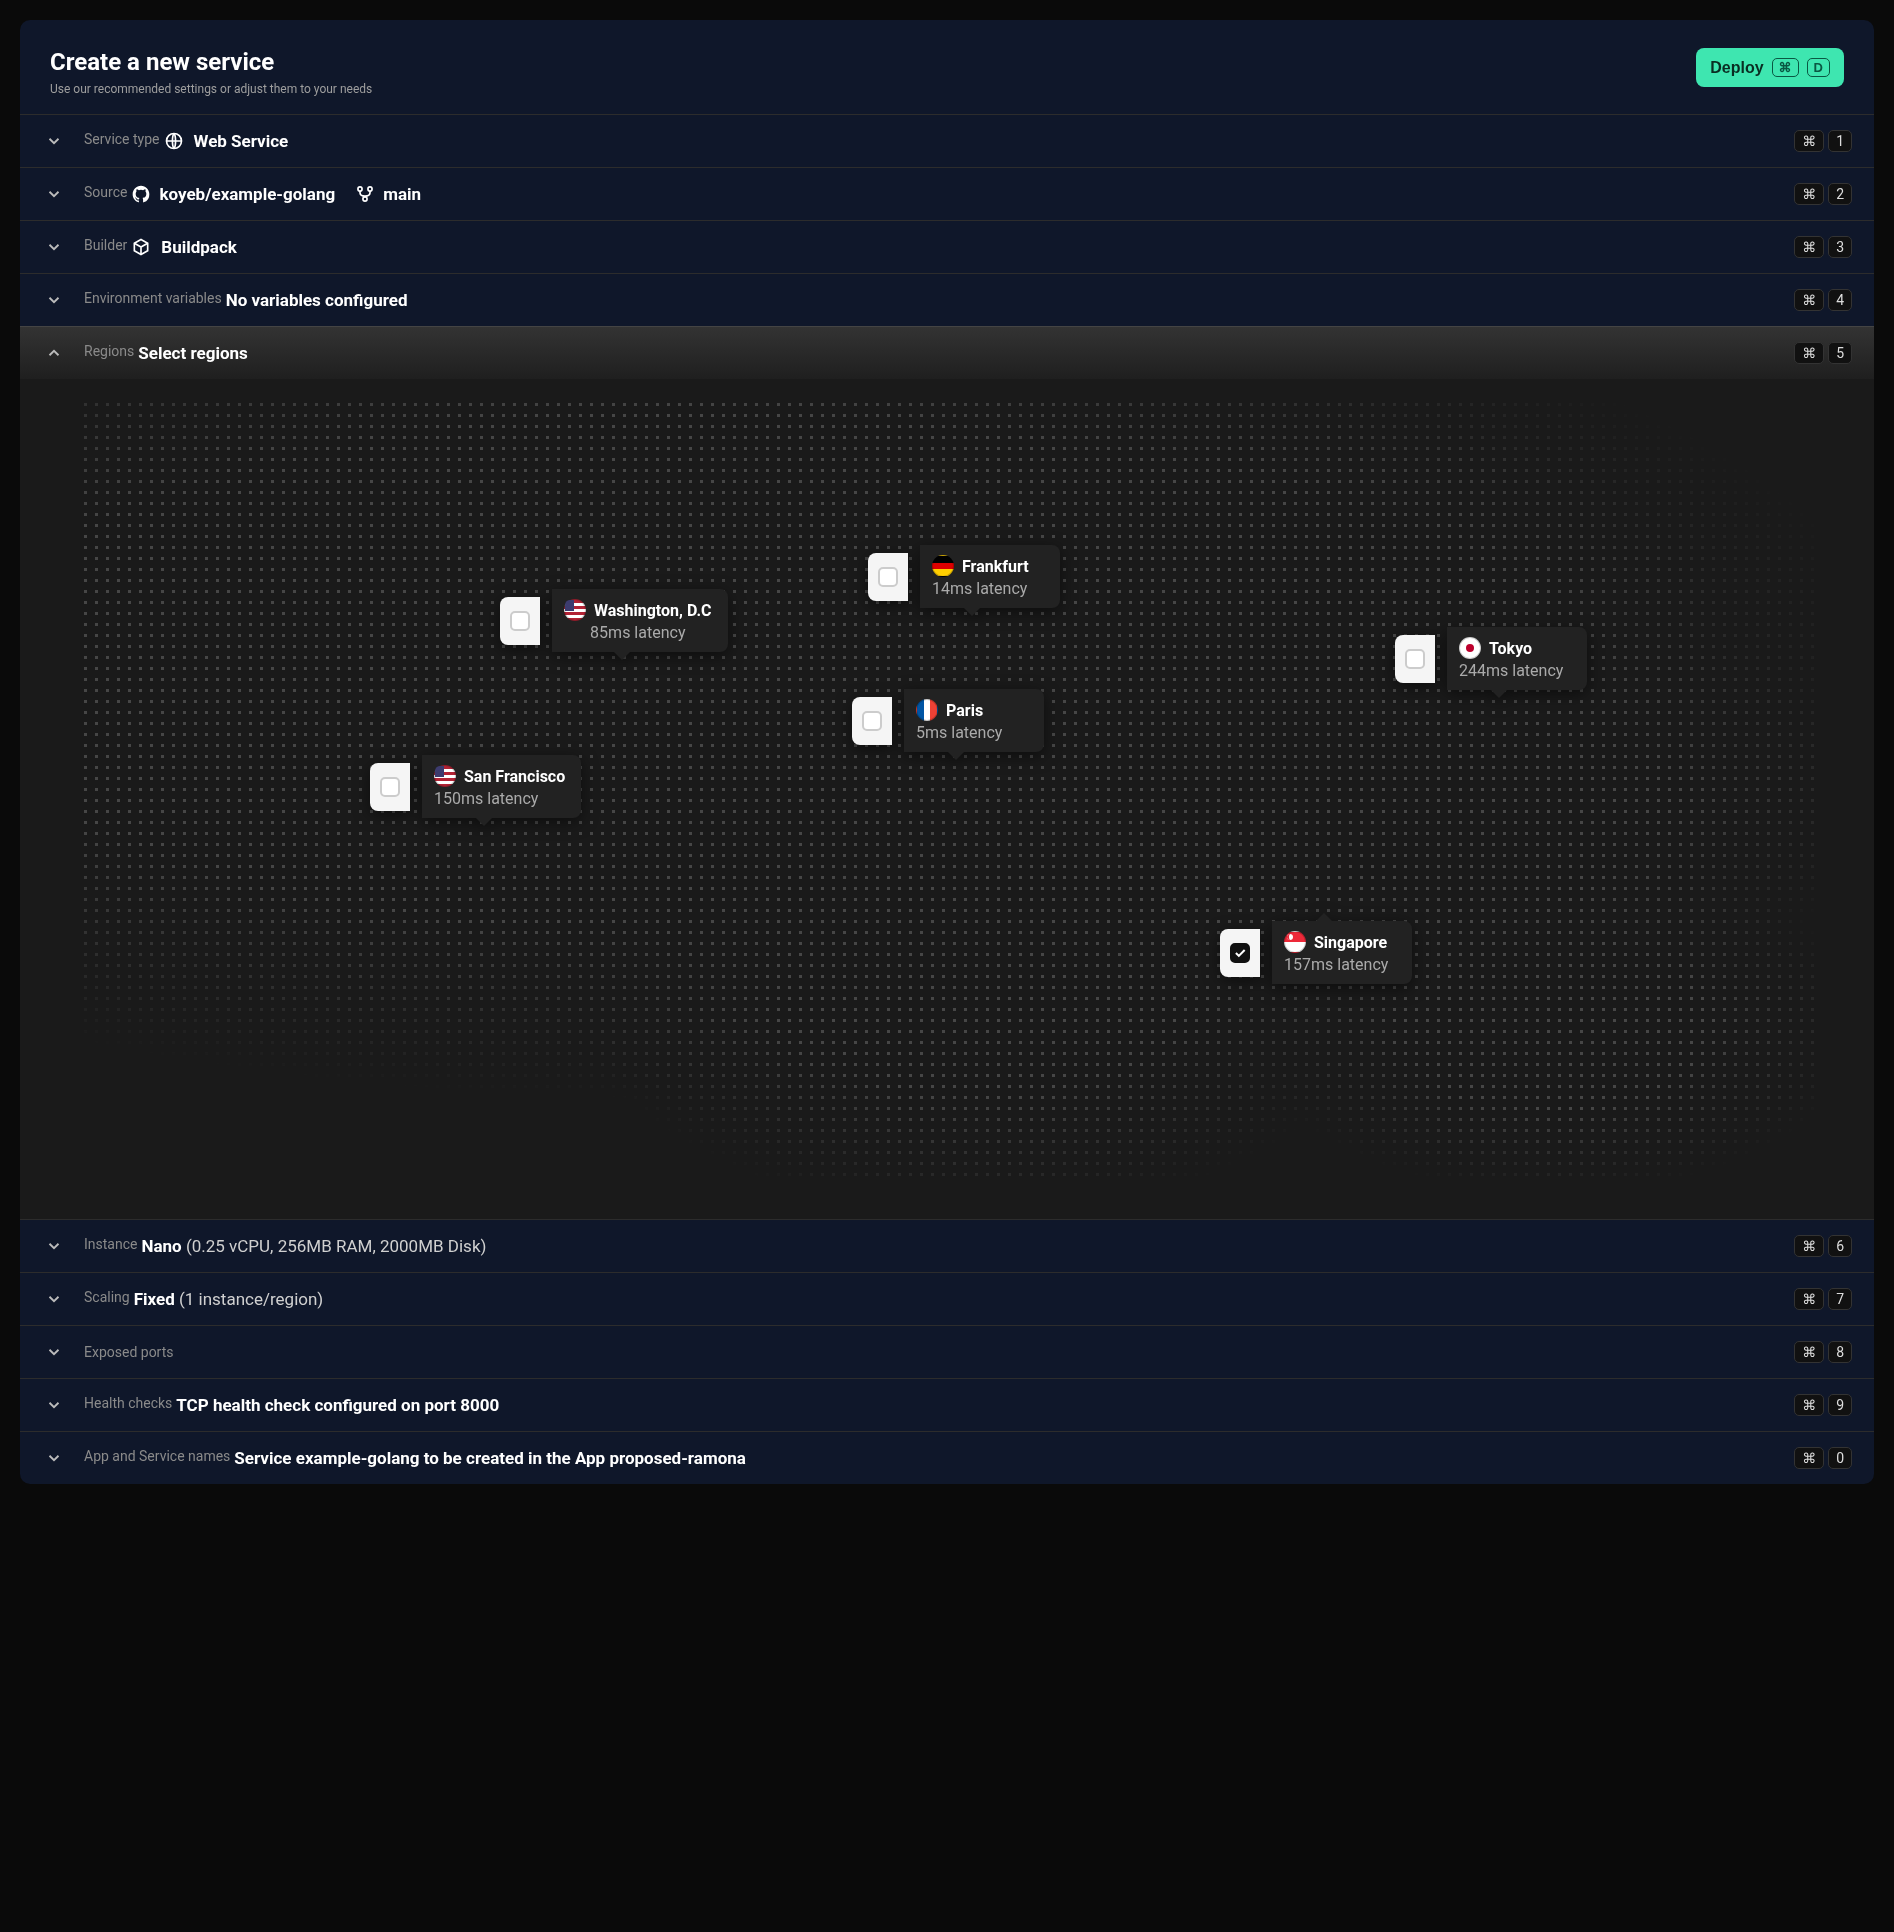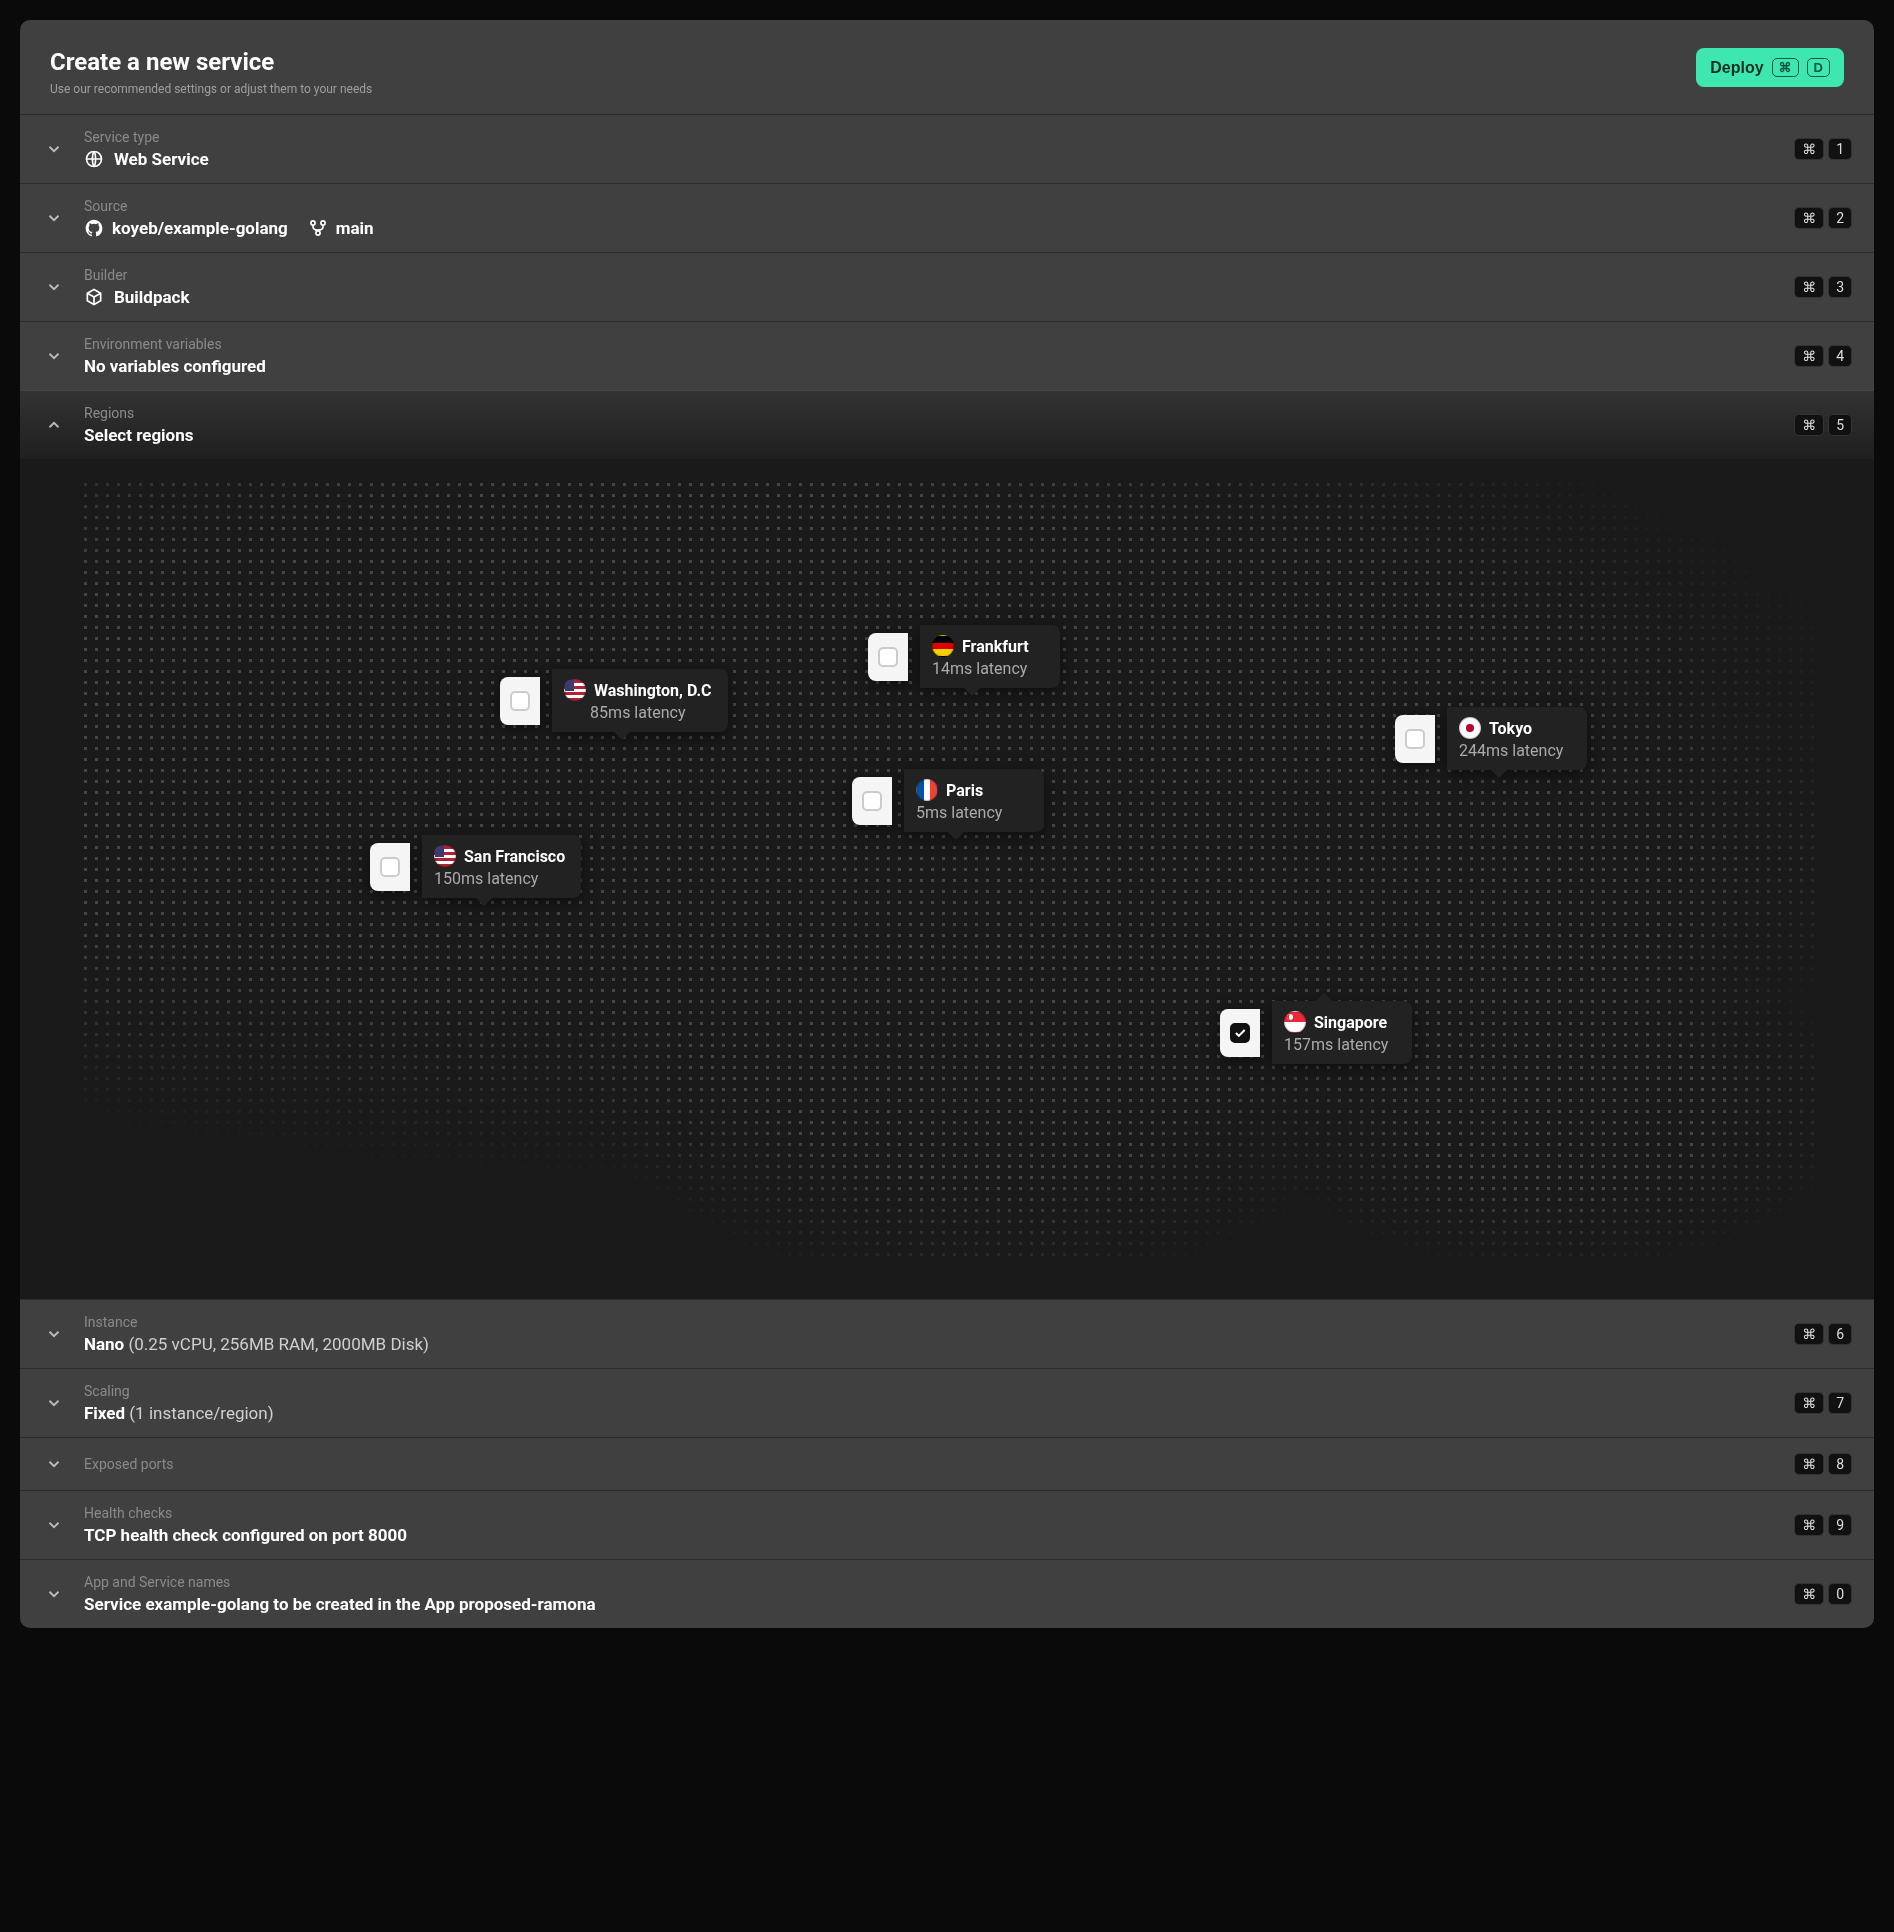--- a/index.html
+++ b/index.html
@@ -3,21 +3,21 @@
 <meta charset="utf-8">
 <style>
   * { box-sizing: border-box; margin: 0; padding: 0; }
   body {
     background: #0a0a0a;
     font-family: -apple-system, BlinkMacSystemFont, "Segoe UI", Roboto, sans-serif;
     color: #e5e5e5;
     padding: 20px;
   }
   .card {
-    background: #404040;
+    background: #0f172a;
     border-radius: 10px;
     overflow: hidden;
     max-width: 1920px;
     margin: 0 auto;
   }
   .header {
     display: flex;
     justify-content: space-between;
     align-items: flex-start;
     padding: 28px 30px 18px 30px;
@@ -76,21 +76,21 @@
     height: 24px;
     display: flex;
     align-items: center;
     justify-content: center;
     color: #bbb;
     flex-shrink: 0;
   }
   .section-body {
     flex: 1;
     display: flex;
-    flex-direction: column;
+    flex-direction: row;
     gap: 4px;
   }
   .section-label {
     font-size: 14px;
     color: #8a8a8a;
   }
   .section-value {
     font-size: 17px;
     font-weight: 700;
     color: #fff;

